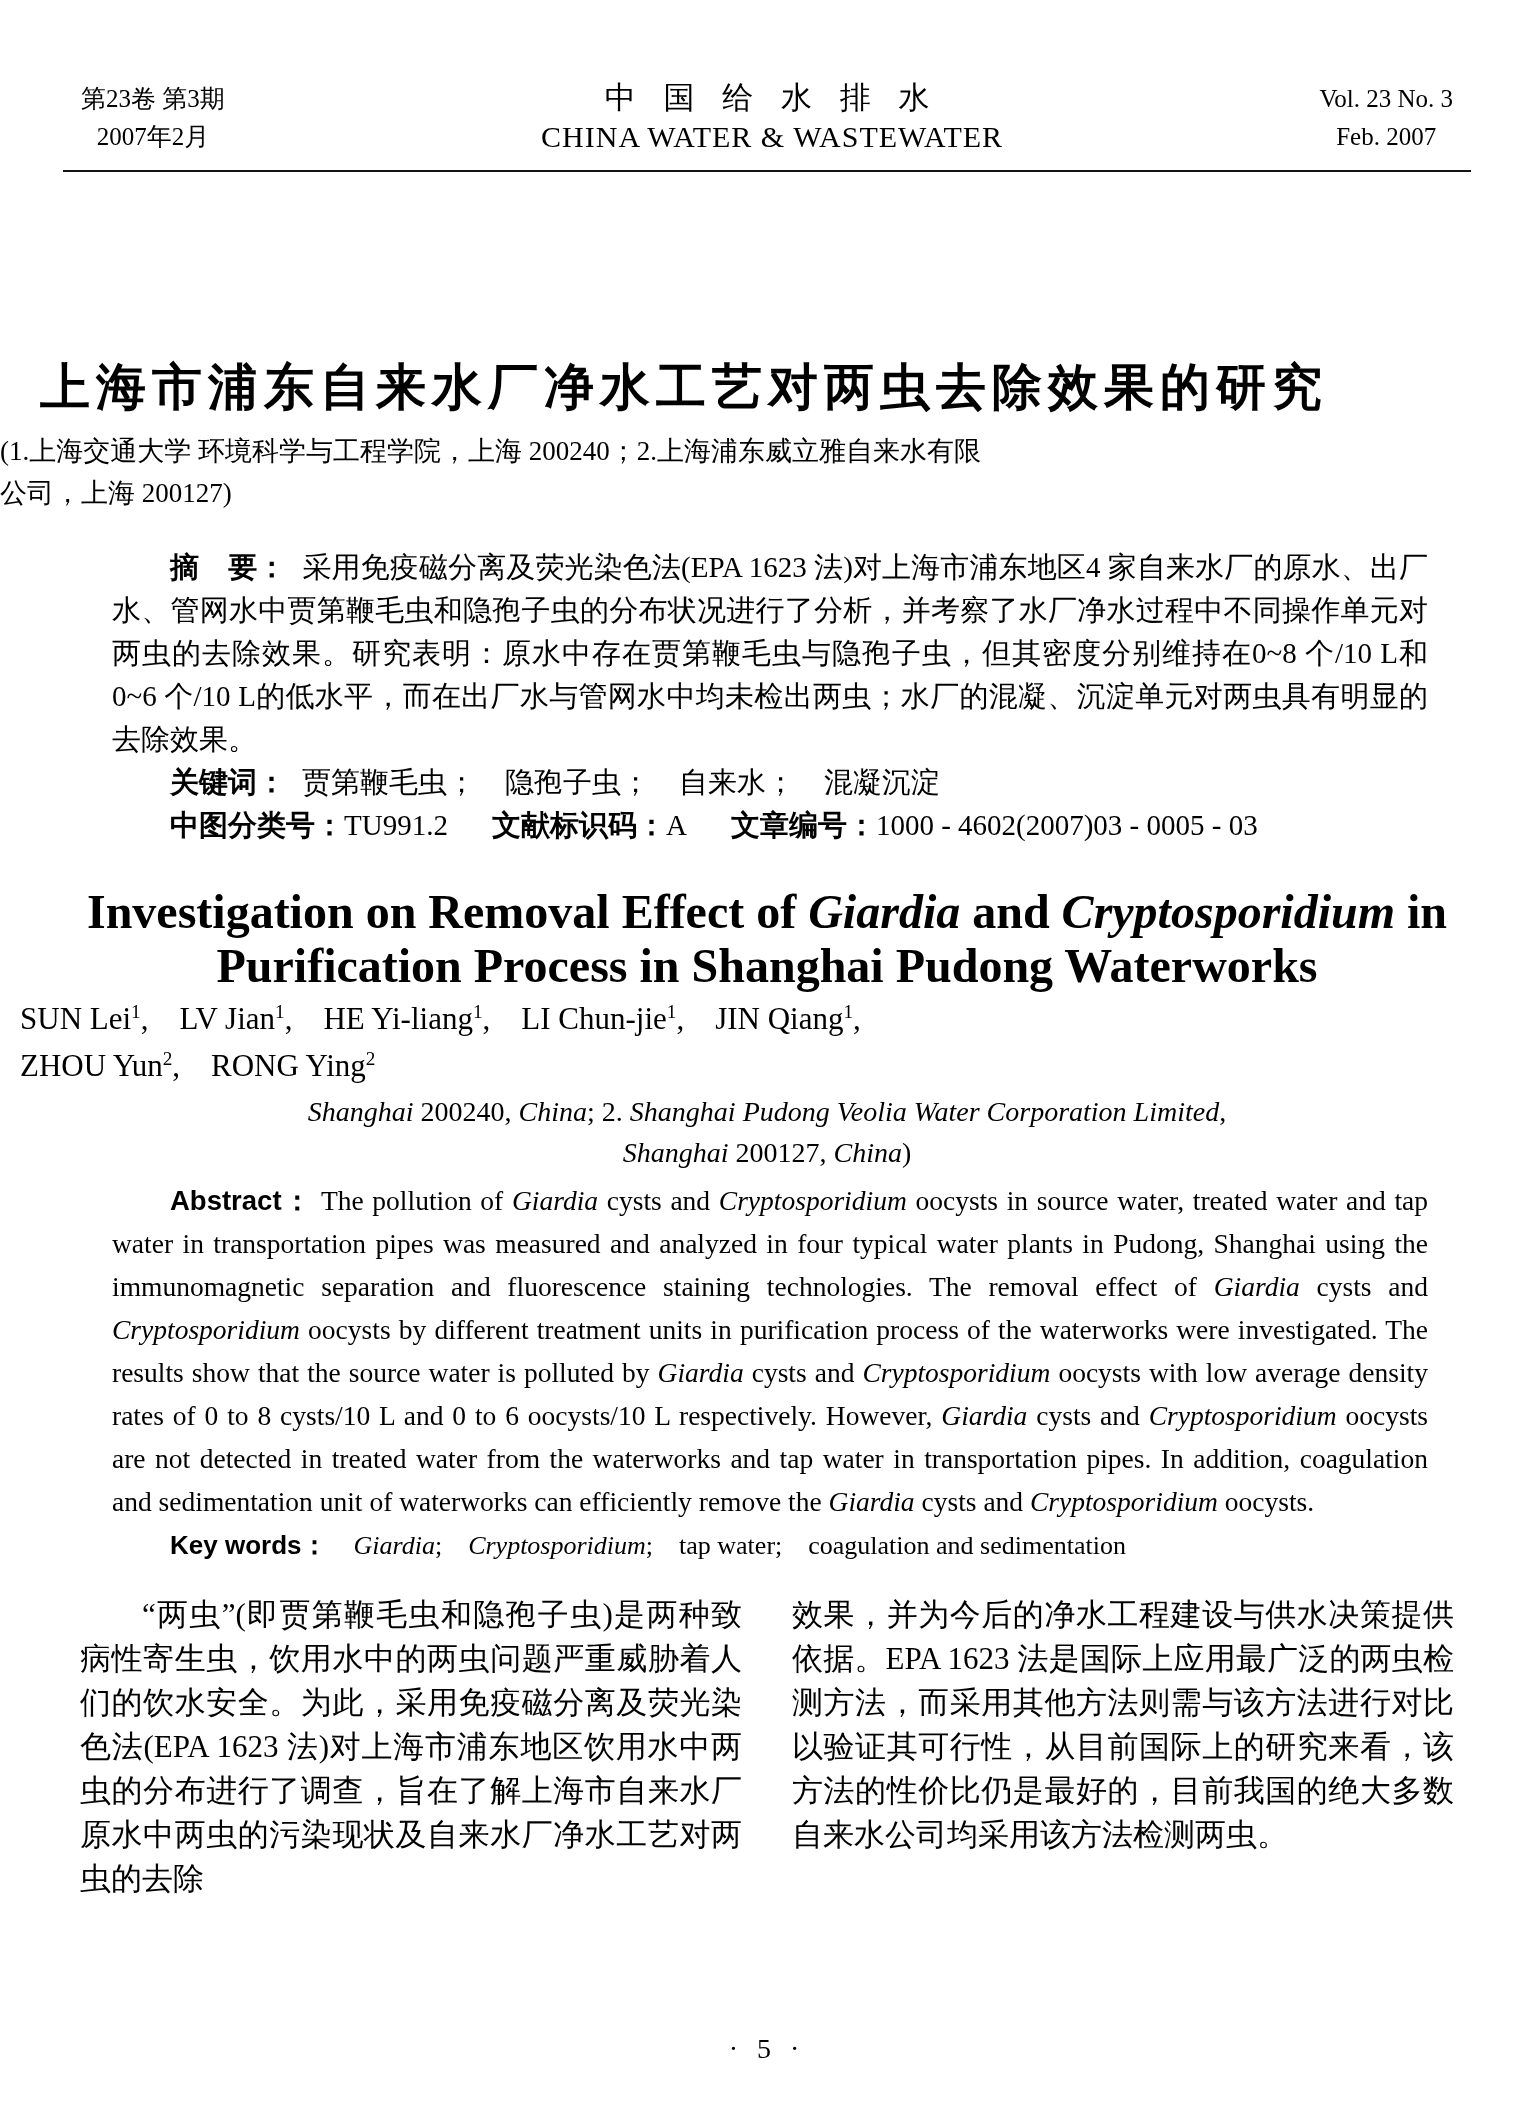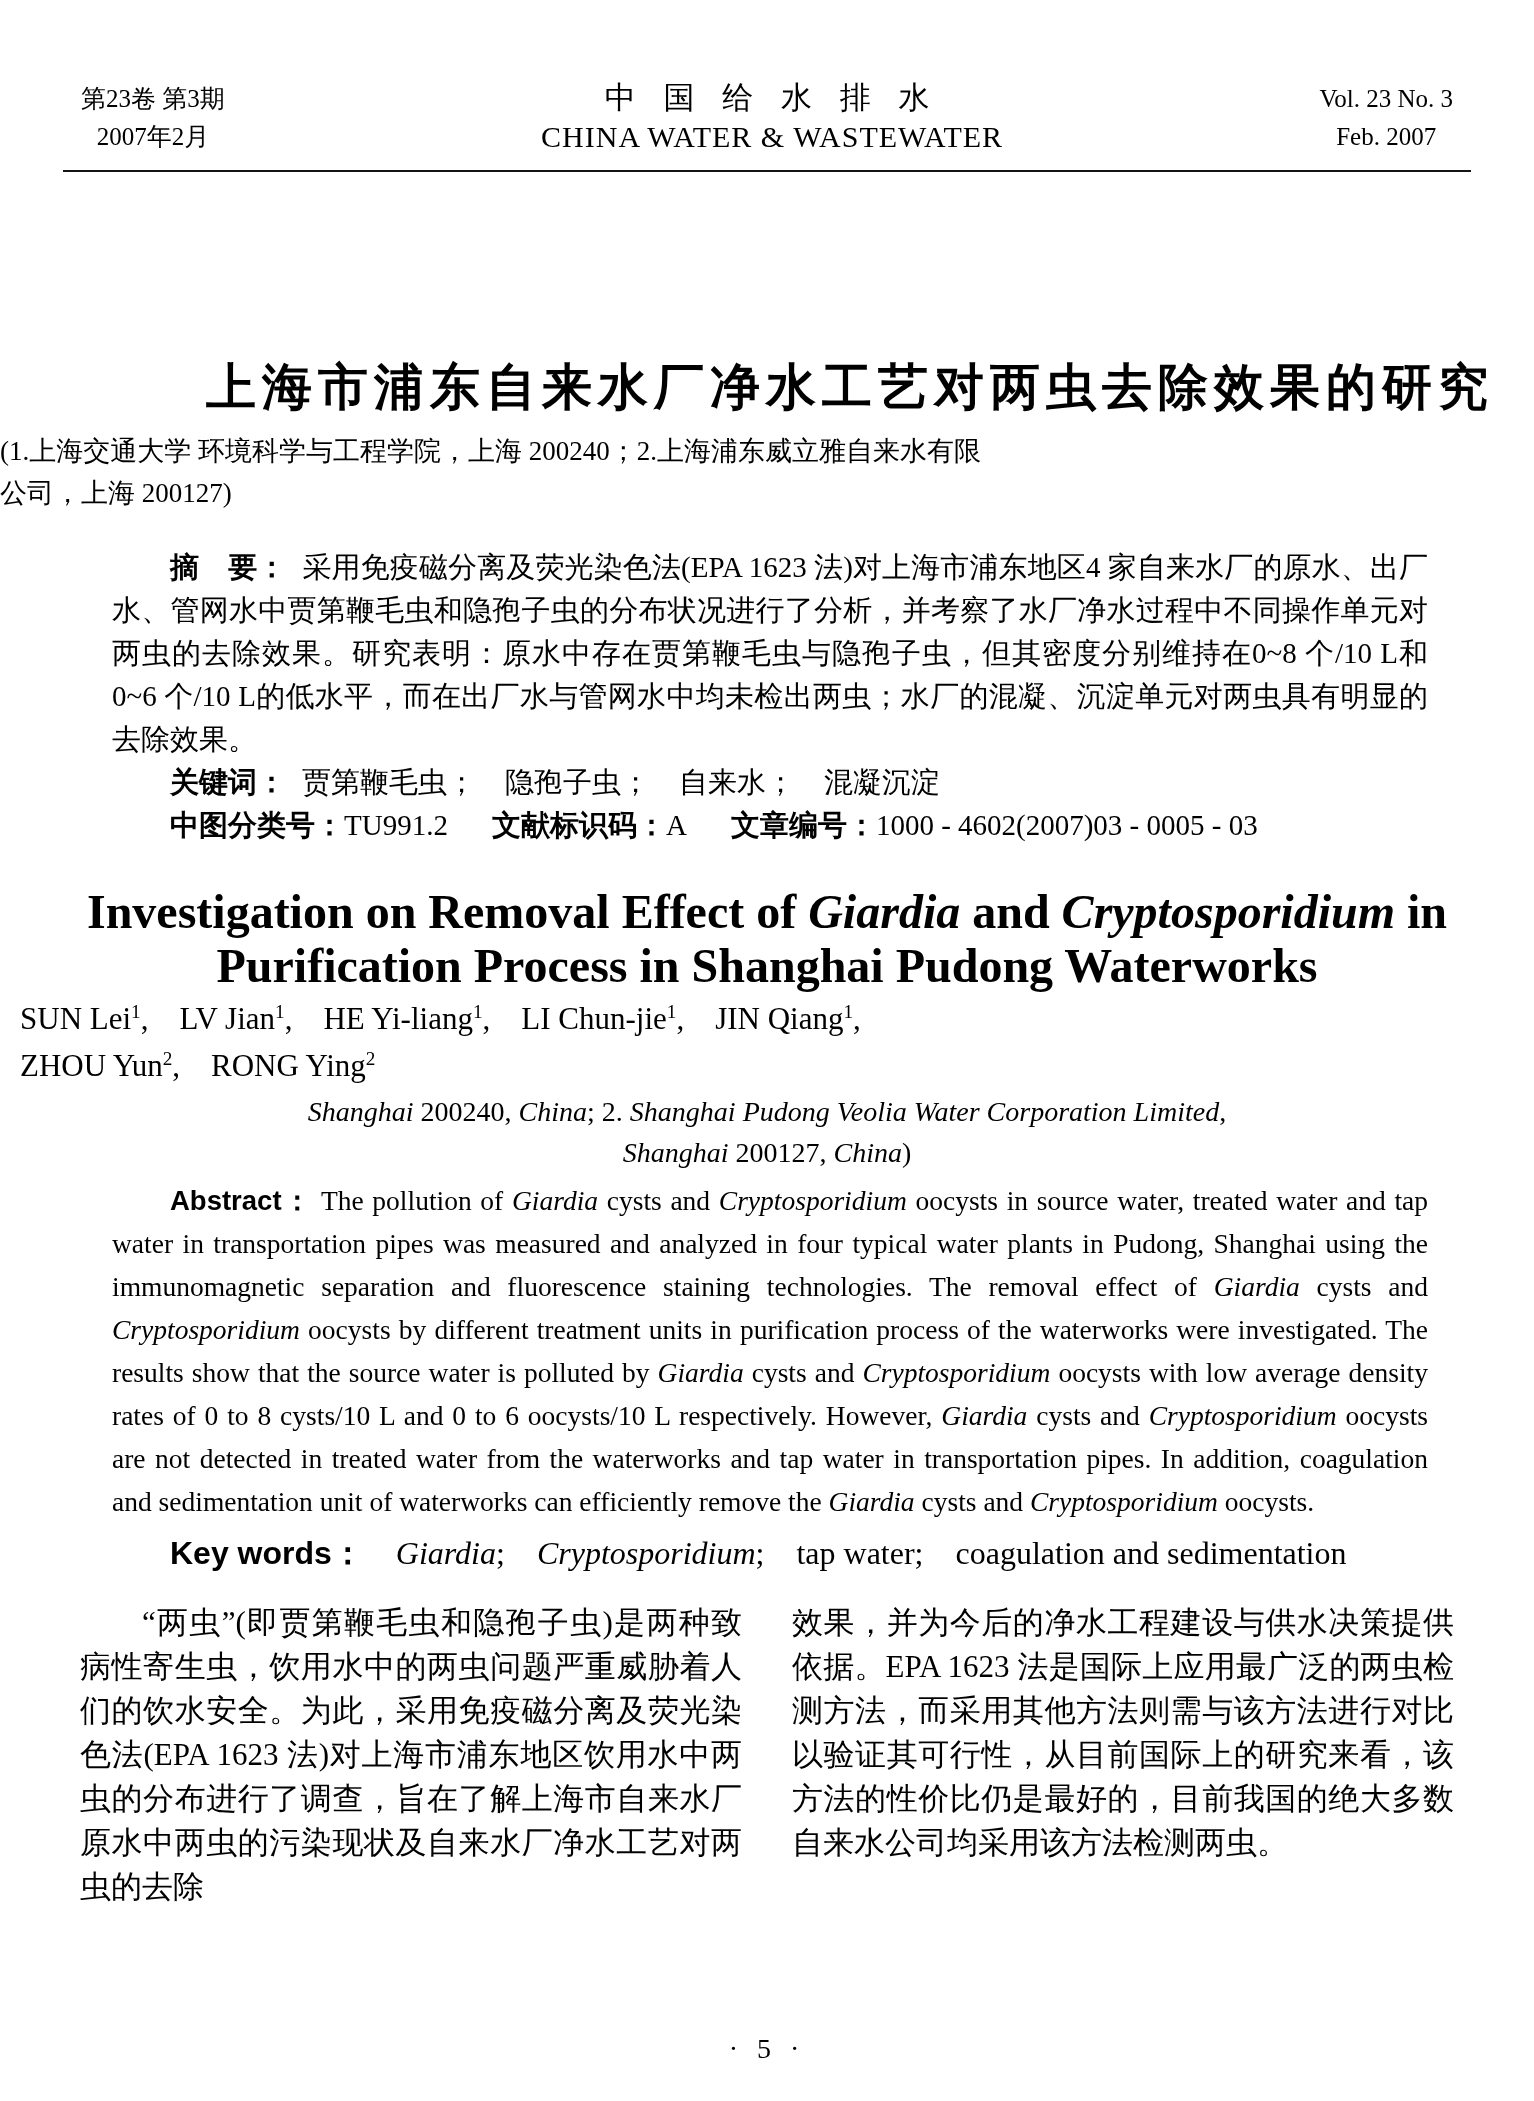--- a/index.html
+++ b/index.html
@@ -29,21 +29,21 @@
   }
   .jh-cell { text-align: center; }
   .jh-left  { font-size: 25px; line-height: 38px; }
   .jh-right { font-size: 25px; line-height: 38px; }
   .jname-zh { font-size: 31px; letter-spacing: 10px; line-height: 40px; }
   .jname-en { font-size: 30px; letter-spacing: 1px; line-height: 38px; }
 
   
   .title-zh {
     margin: 184px 40px 0;
-    text-align: right;
+    text-align: left;
     font-family: "Liberation Sans", "DejaVu Sans", sans-serif;
     font-weight: bold;
     font-size: 50px;
     letter-spacing: 6px;
     line-height: 62px;
   }
   .authors-zh {
     margin-top: 32px;
     text-align: center;
     font-size: 32px;
@@ -102,22 +102,22 @@
 
   
   .abstract-en {
     margin: 6px 106px 0 112px;
     font-size: 27.5px;
     line-height: 43px;
     text-align: justify;
     text-indent: 58px;
   }
   .keywords-en {
-    margin: 9px 106px 0 112px;
-    font-size: 32px;
+    margin: 1px 106px 0 112px;
+    font-size: 26px;
     line-height: 43px;
     text-indent: 58px;
   }
 
   
   .body-columns {
     display: flex;
     gap: 50px;
     margin: 26px 80px 0;
   }

